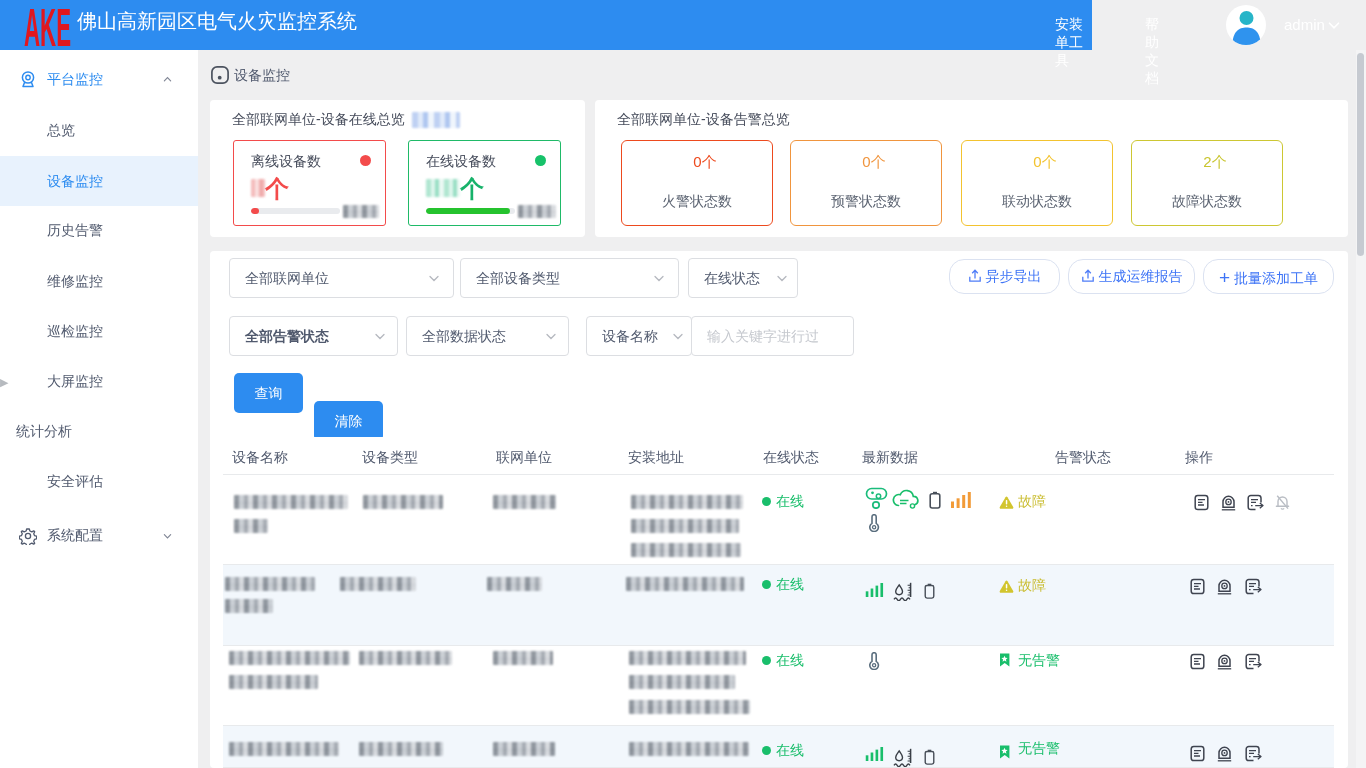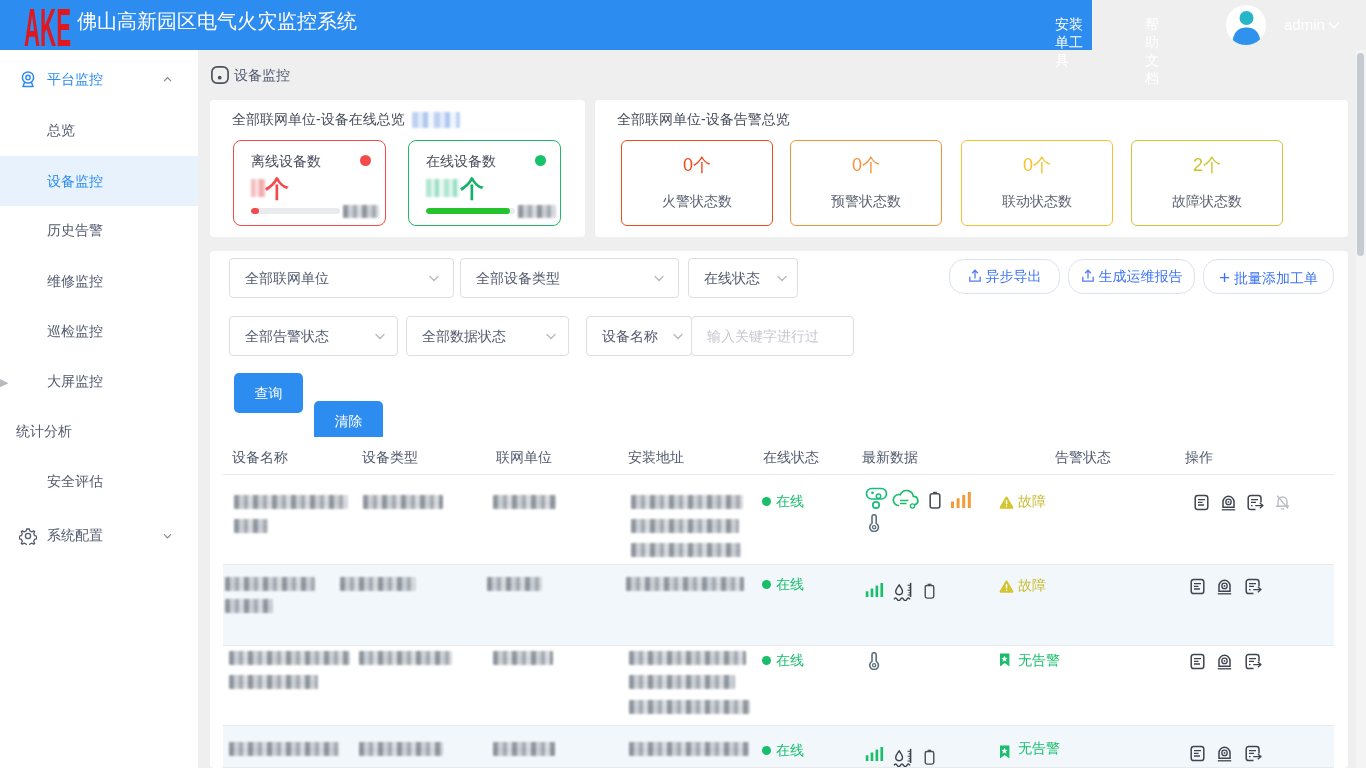--- a/index.html
+++ b/index.html
@@ -25,29 +25,29 @@
 
 
 #crumb { position:absolute; left:211px; top:65px; width:300px; height:20px; }
 #crumb-txt { position:absolute; left:23px; top:2px; font-size:14px; color:#515a6e; }
 
 .card { position:absolute; background:#fff; border-radius:4px; }
 #card1 { left:210px; top:100px; width:375px; height:137px; }
 #card2 { left:595px; top:100px; width:753px; height:137px; }
 .card-title { position:absolute; left:22px; top:11px; font-size:14px; color:#464c5b; }
 
-.statbox { position:absolute; top:40px; width:153px; height:86px; border-radius:8px; background:#fff; }
+.statbox { position:absolute; top:40px; width:153px; height:86px; border-radius:3px; background:#fff; }
 .statbox .sb-label { position:absolute; left:17px; top:12px; font-size:14px; color:#464c5b; }
 .statbox .sb-dot { position:absolute; right:14px; top:14px; width:11px; height:11px; border-radius:50%; }
 .sb-num { position:absolute; left:17px; top:32px; font-size:24px; font-weight:bold; }
 .sb-bar { position:absolute; left:17px; top:67px; width:89px; height:6px; border-radius:3px; background:#e9ebee; overflow:hidden; }
 .sb-bar i { position:absolute; left:0; top:0; height:6px; border-radius:3px; display:block; }
 
 .alarmbox { position:absolute; top:40px; width:152px; height:86px; border-radius:6px; background:#fff; text-align:center; }
-.alarmbox .ab-num { position:absolute; left:0; width:100%; top:12px; font-size:18px; }
+.alarmbox .ab-num { position:absolute; left:8px; width:100%; top:12px; font-size:15px; }
 .alarmbox .ab-label { position:absolute; left:0; width:100%; top:52px; font-size:14px; color:#5a6270; }
 
 #card3 { left:210px; top:251px; width:1138px; height:517px; }
 
 .sel { position:absolute; height:40px; border:1px solid #dcdee2; border-radius:4px; background:#fff; font-size:14px; color:#515a6e; line-height:38px; padding-left:15px; }
 .sel .chev { position:absolute; top:16px; width:10px; height:8px; }
 .obtn { position:absolute; height:35px; top:8px; border:1px solid #dbe2f1; border-radius:15px; color:#3e74f6; font-size:14px; line-height:33px; text-align:center; background:#fff; }
 .pbtn { position:absolute; top:122px; height:40px; background:#2d8cf0; border-radius:5px; color:#fff; font-size:14px; line-height:40px; text-align:center; }
 
 .th { position:absolute; top:0; font-size:14px; color:#515a6e; }
@@ -191,21 +191,21 @@
   <div class="obtn" style="left:739px; width:111px;"><svg width="14" height="14" viewBox="0 0 14 14" style="vertical-align:-2px;">
         <path d="M7 9.5 V1.6 M4.2 4.2 L7 1.3 L9.8 4.2" stroke="#4f7df8" stroke-width="1.3" fill="none"></path>
         <path d="M1.8 7.8 v4.4 h10.4 V7.8" stroke="#4f7df8" stroke-width="1.3" fill="none"></path>
       </svg> 异步导出</div>
   <div class="obtn" style="left:858px; width:127px;"><svg width="14" height="14" viewBox="0 0 14 14" style="vertical-align:-2px;">
         <path d="M7 9.5 V1.6 M4.2 4.2 L7 1.3 L9.8 4.2" stroke="#4f7df8" stroke-width="1.3" fill="none"></path>
         <path d="M1.8 7.8 v4.4 h10.4 V7.8" stroke="#4f7df8" stroke-width="1.3" fill="none"></path>
       </svg> 生成运维报告</div>
   <div class="obtn" style="left:993px; width:131px;"><span style="font-size:19px;font-weight:400;position:relative;top:1px;">+</span> 批量添加工单</div>
 
-  <div class="sel" style="left:19px; top:65px; width:169px;">全部告警状态<svg class="chev" style="right:12px;" viewBox="0 0 10 8">
+  <div class="sel" style="left:19px; top:65px; width:169px;font-weight:bold;">全部告警状态<svg class="chev" style="right:12px;" viewBox="0 0 10 8">
         <path d="M1 1.5 L5 5.5 L9 1.5" stroke="#b5b8bf" stroke-width="1.3" fill="none" stroke-linecap="round"></path>
       </svg></div>
   <div class="sel" style="left:196px; top:65px; width:163px;">全部数据状态<svg class="chev" style="right:12px;" viewBox="0 0 10 8">
         <path d="M1 1.5 L5 5.5 L9 1.5" stroke="#b5b8bf" stroke-width="1.3" fill="none" stroke-linecap="round"></path>
       </svg></div>
   <div class="sel" style="left:376px; top:65px; width:106px;">设备名称<svg class="chev" style="right:8px;" viewBox="0 0 10 8">
         <path d="M1 1.5 L5 5.5 L9 1.5" stroke="#b5b8bf" stroke-width="1.3" fill="none" stroke-linecap="round"></path>
       </svg></div>
   <div class="sel" style="left:481px; top:65px; width:163px; color:#c5c8ce;">输入关键字进行过</div>
 

